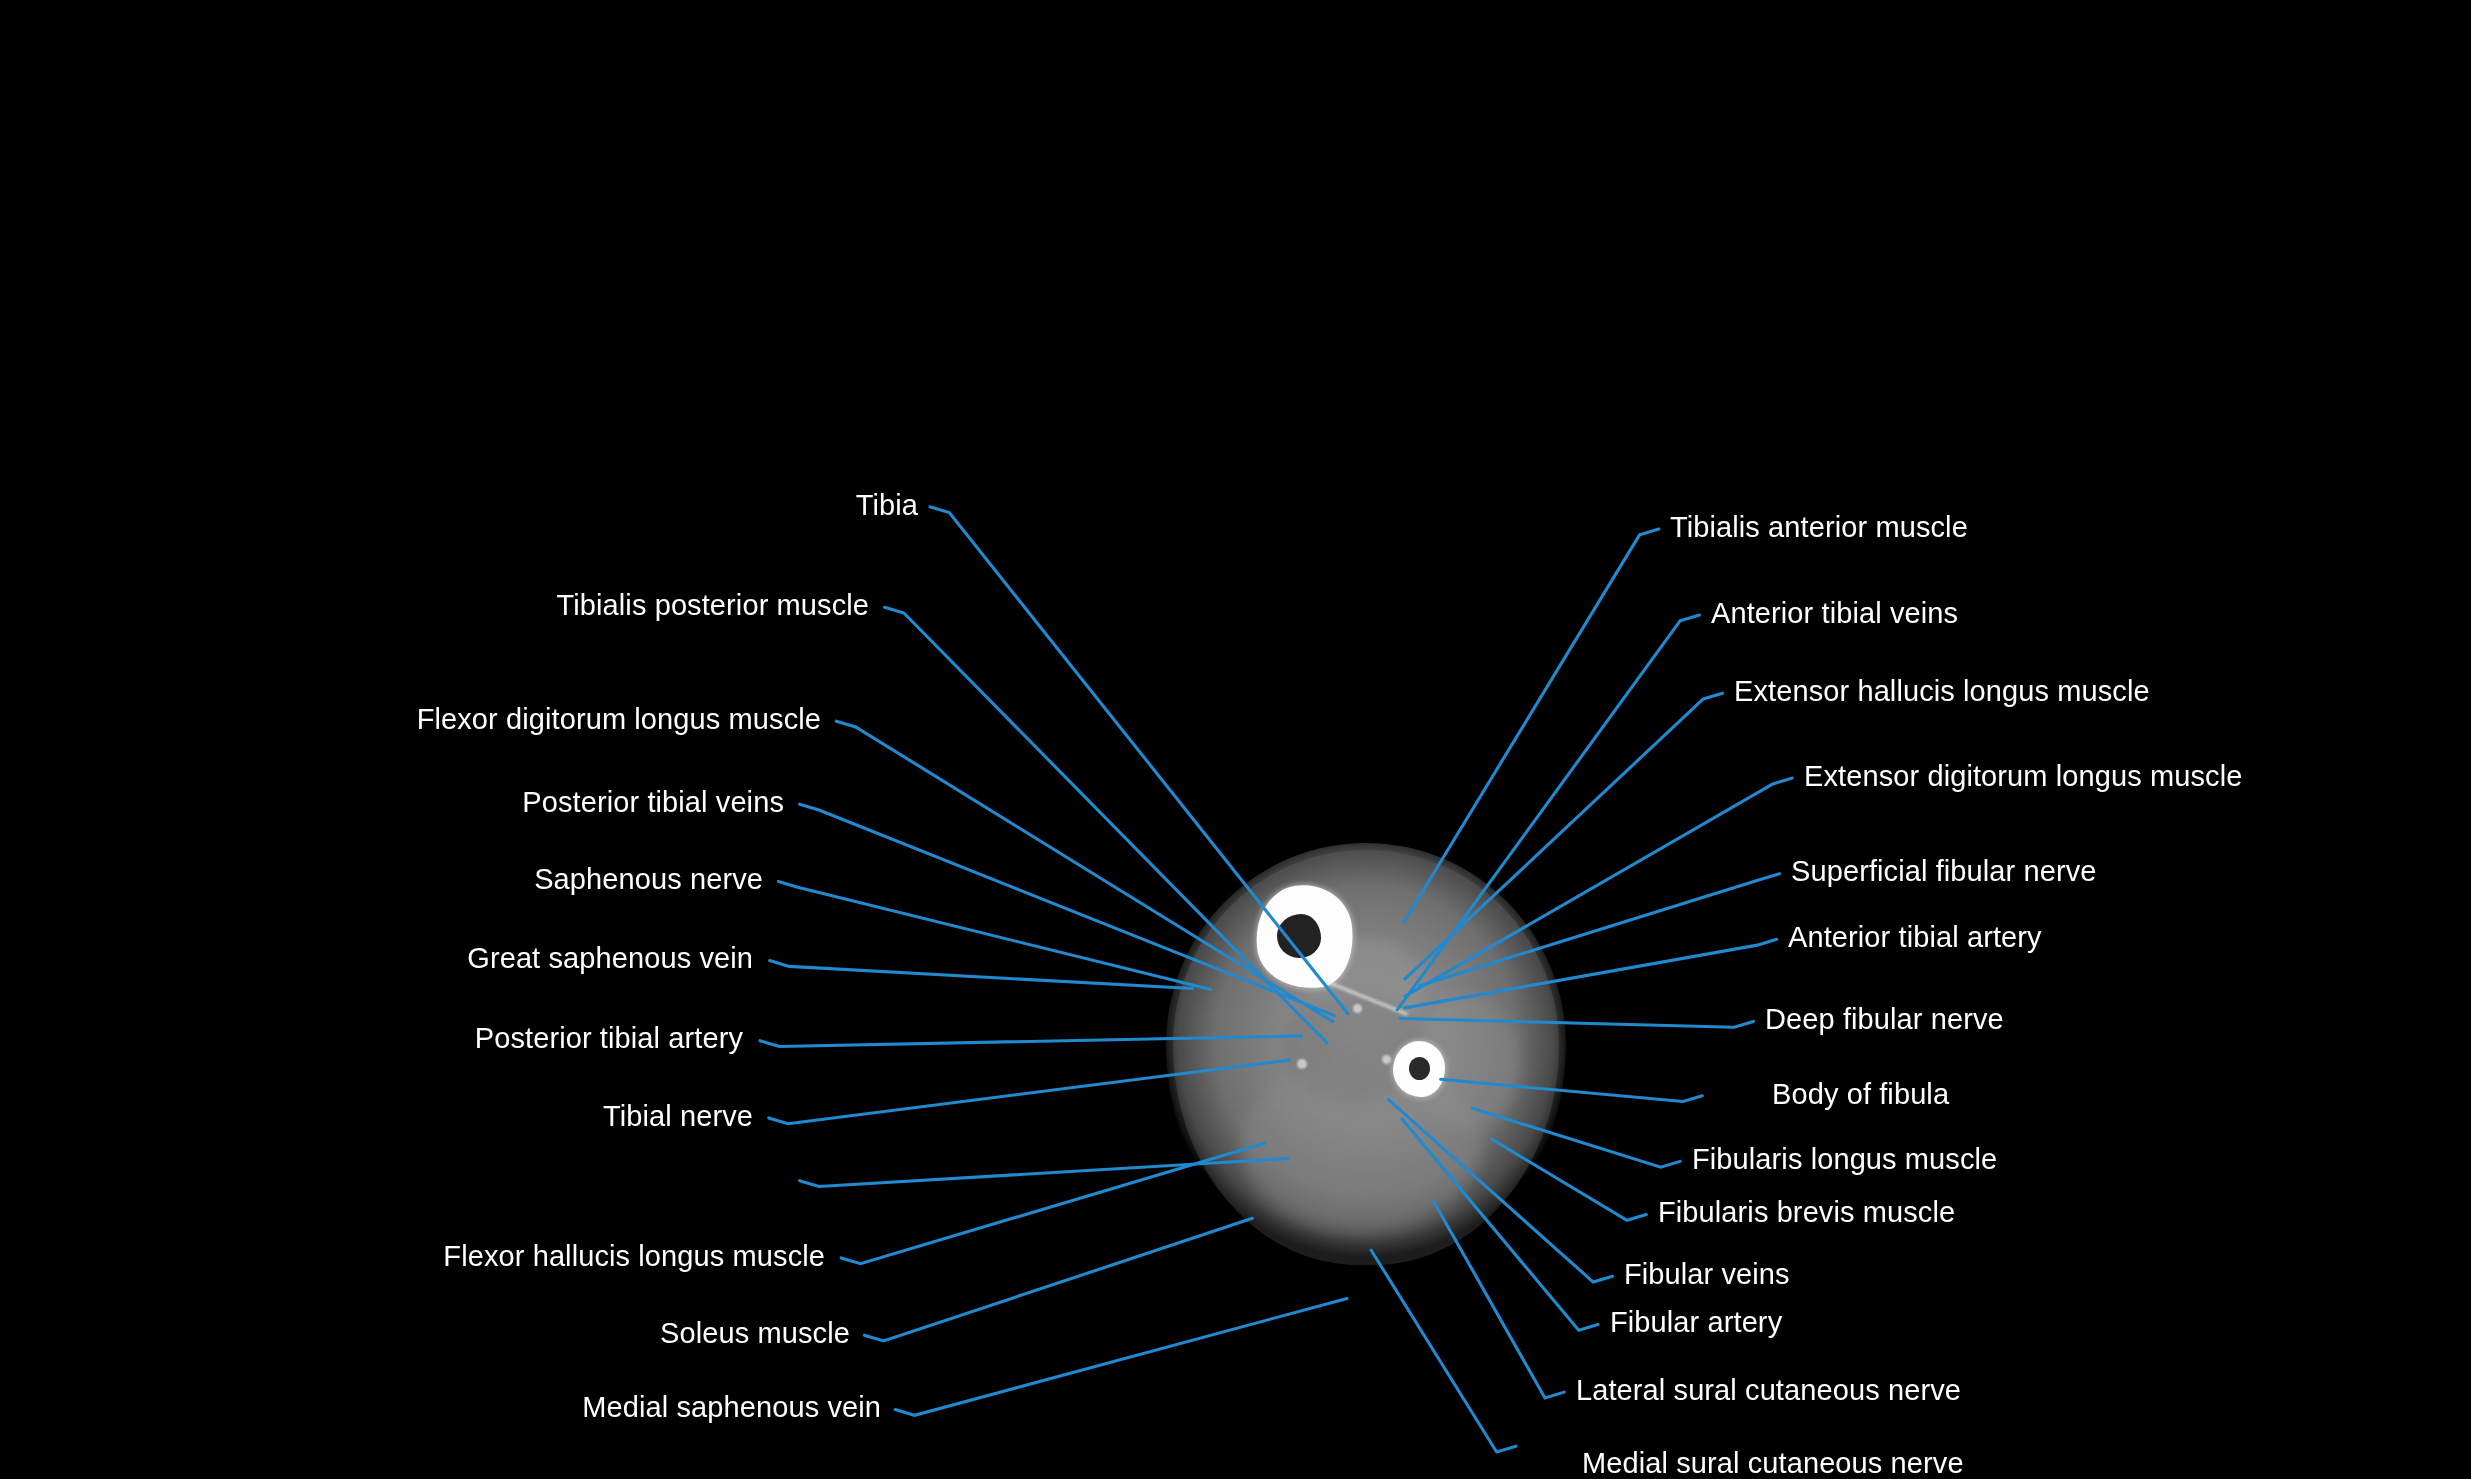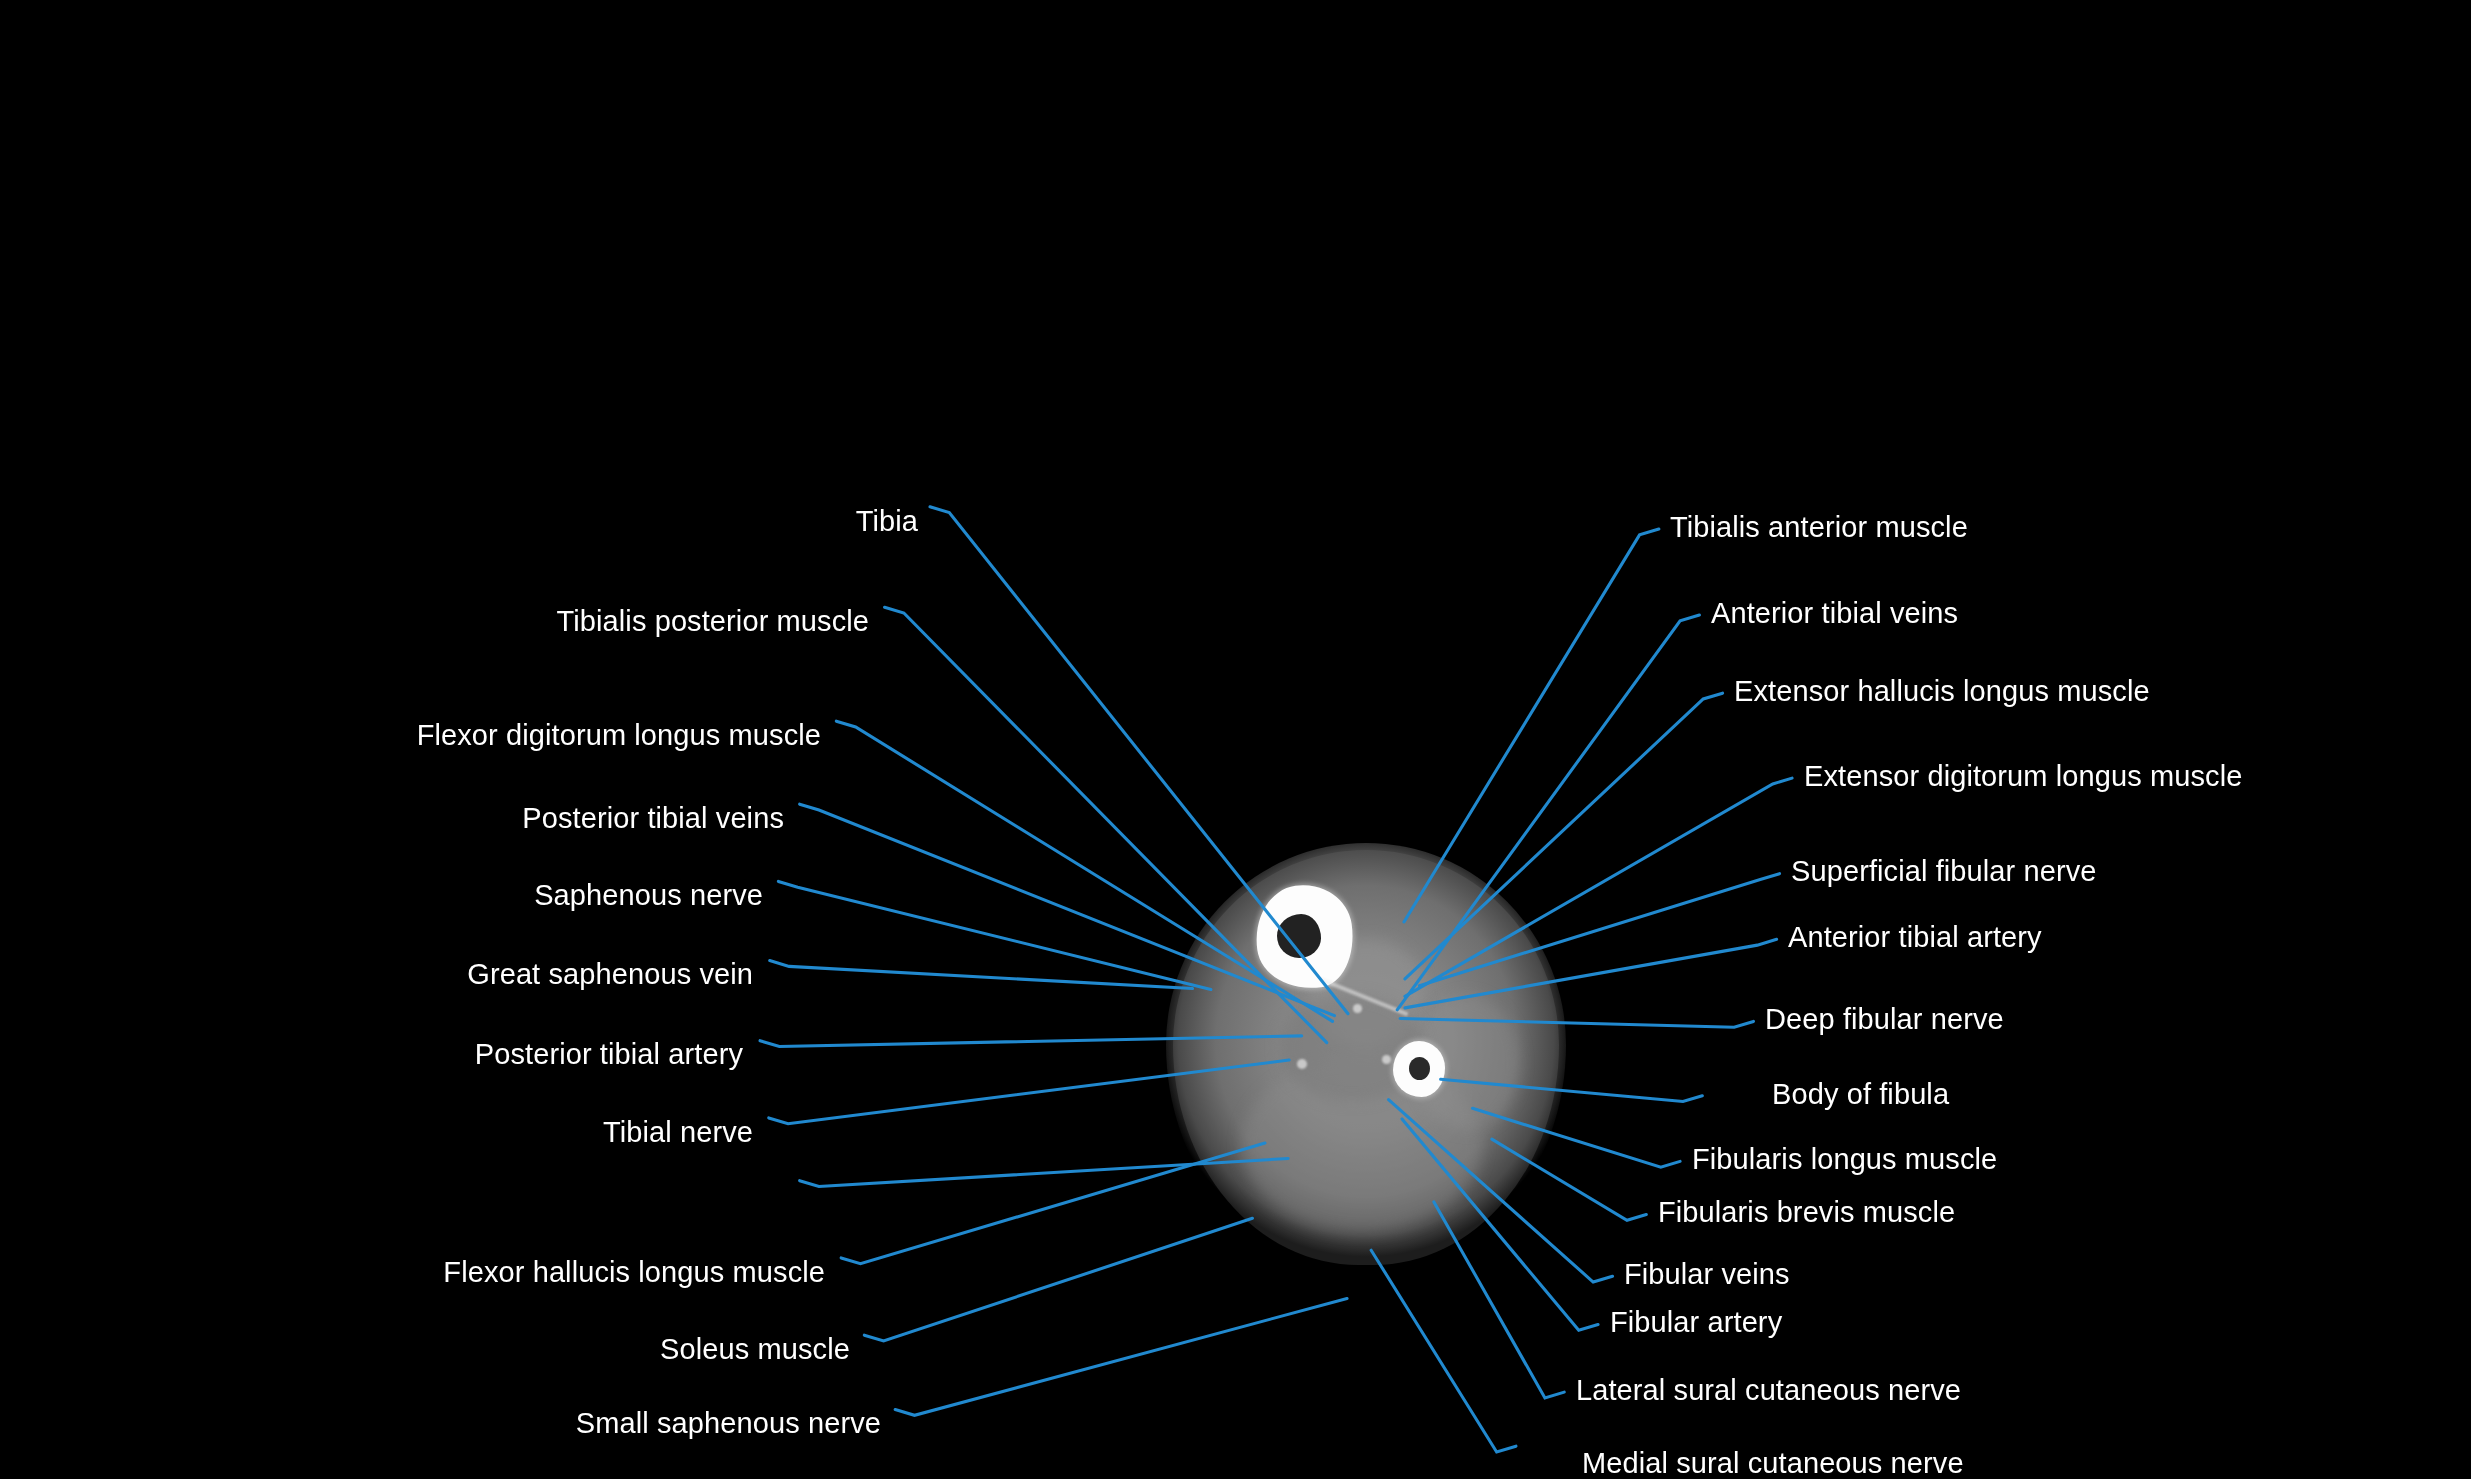--- a/index.html
+++ b/index.html
@@ -113,21 +113,20 @@
   .label {
     position: absolute;
     color: #ffffff;
     font-size: 29px;
     line-height: 33px;
     white-space: nowrap;
     letter-spacing: 0.1px;
   }
   .label.right-aligned {
     text-align: right;
-    margin-top: 16px;
   }
 </style>
 </head>
 <body>
 
 <div id="stage">
 
   <div id="ct-image">
     <div class="leg-skin"></div>
     <div class="leg-outer"></div>
@@ -184,21 +183,21 @@
   <div class="label right-aligned" style="left:348px; top:489px; width:570px;">Tibia</div>
   <div class="label right-aligned" style="left:193px; top:703px; width:628px;">Flexor digitorum longus muscle</div>
   <div class="label right-aligned" style="left:290px; top:589px; width:579px;">Tibialis posterior muscle</div>
   <div class="label right-aligned" style="left:241px; top:786px; width:543px;">Posterior tibial veins</div>
   <div class="label right-aligned" style="left:261px; top:863px; width:502px;">Saphenous nerve</div>
   <div class="label right-aligned" style="left:222px; top:942px; width:531px;">Great saphenous vein</div>
   <div class="label right-aligned" style="left:222px; top:1022px; width:521px;">Posterior tibial artery</div>
   <div class="label right-aligned" style="left:319px; top:1100px; width:434px;">Tibial nerve</div>
   <div class="label right-aligned" style="left:222px; top:1240px; width:603px;">Flexor hallucis longus muscle</div>
   <div class="label right-aligned" style="left:319px; top:1317px; width:531px;">Soleus muscle</div>
-  <div class="label right-aligned" style="left:290px; top:1391px; width:591px;">Small saphenous nerve</div>
+  <div class="label right-aligned" style="left:290px; top:1391px; width:591px;">Medial saphenous vein</div>
 
   <div class="label" style="left:1670px; top:511px;">Tibialis anterior muscle</div>
   <div class="label" style="left:1711px; top:597px;">Anterior tibial veins</div>
   <div class="label" style="left:1734px; top:675px;">Extensor hallucis longus muscle</div>
   <div class="label" style="left:1804px; top:760px;">Extensor digitorum longus muscle</div>
   <div class="label" style="left:1791px; top:855px;">Superficial fibular nerve</div>
   <div class="label" style="left:1788px; top:921px;">Anterior tibial artery</div>
   <div class="label" style="left:1765px; top:1003px;">Deep fibular nerve</div>
   <div class="label" style="left:1772px; top:1078px;text-align:center;">Body of fibula</div>
   <div class="label" style="left:1692px; top:1143px;">Fibularis longus muscle</div>

